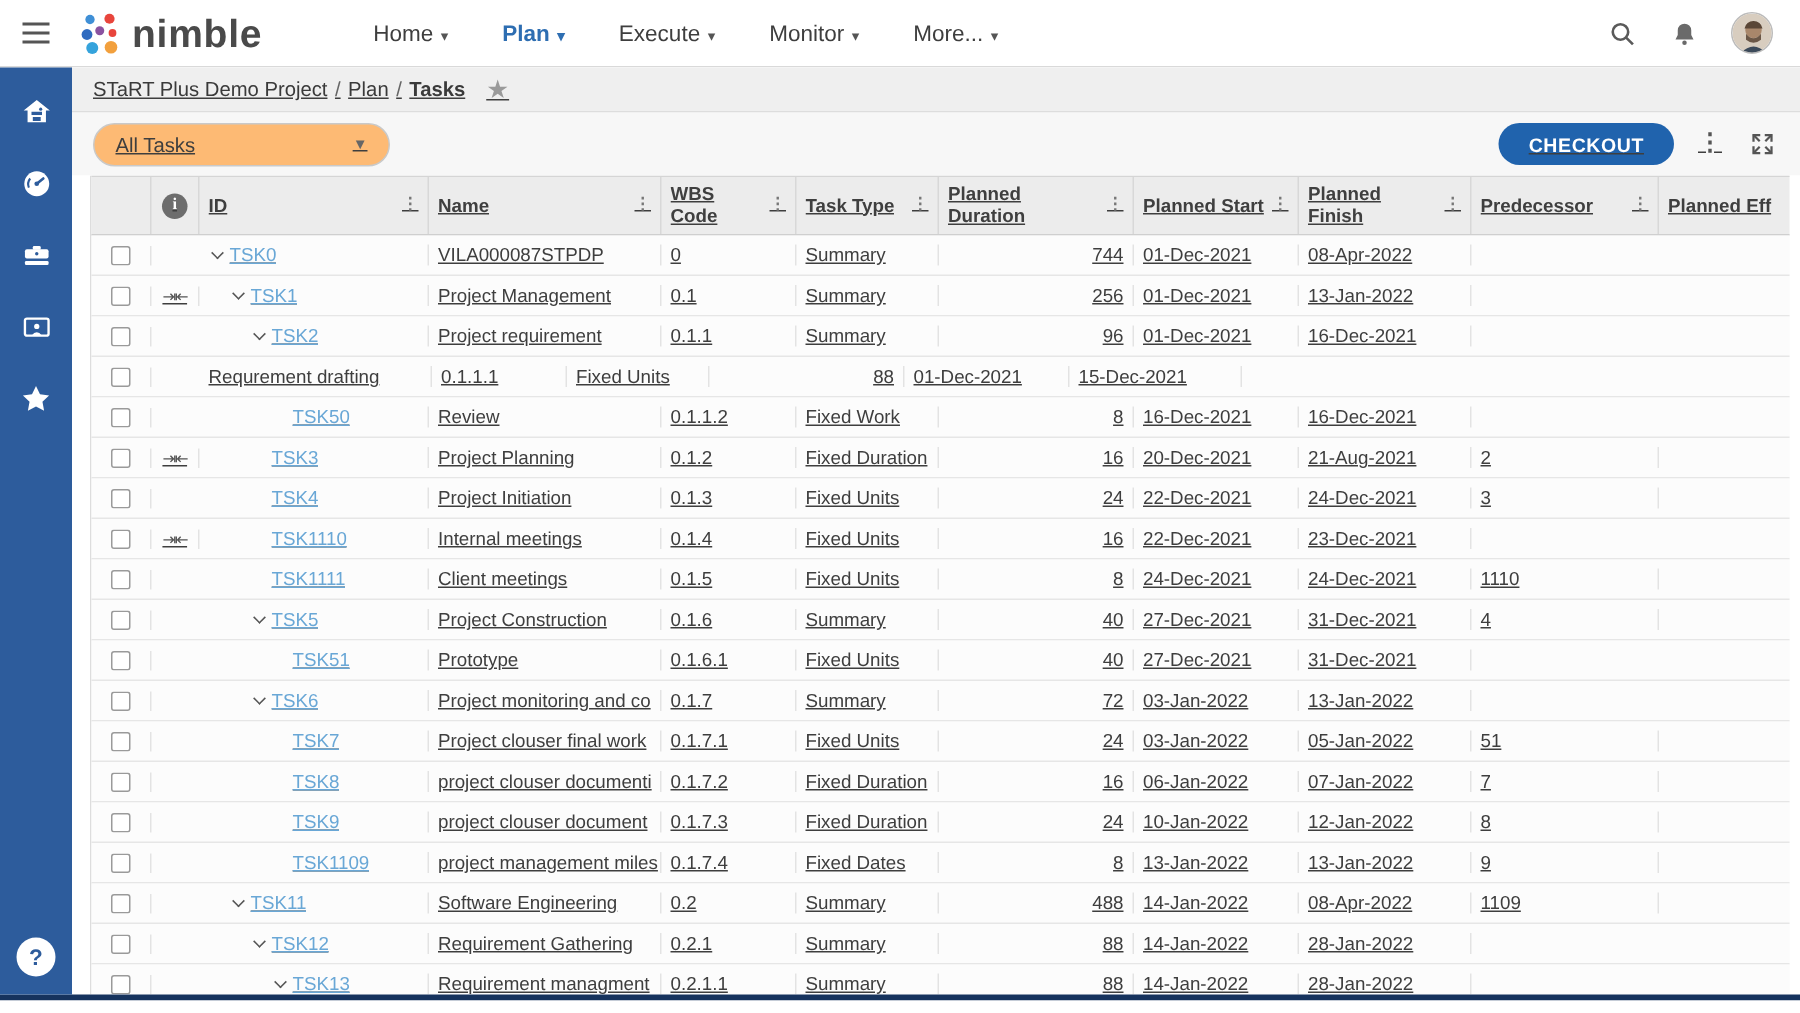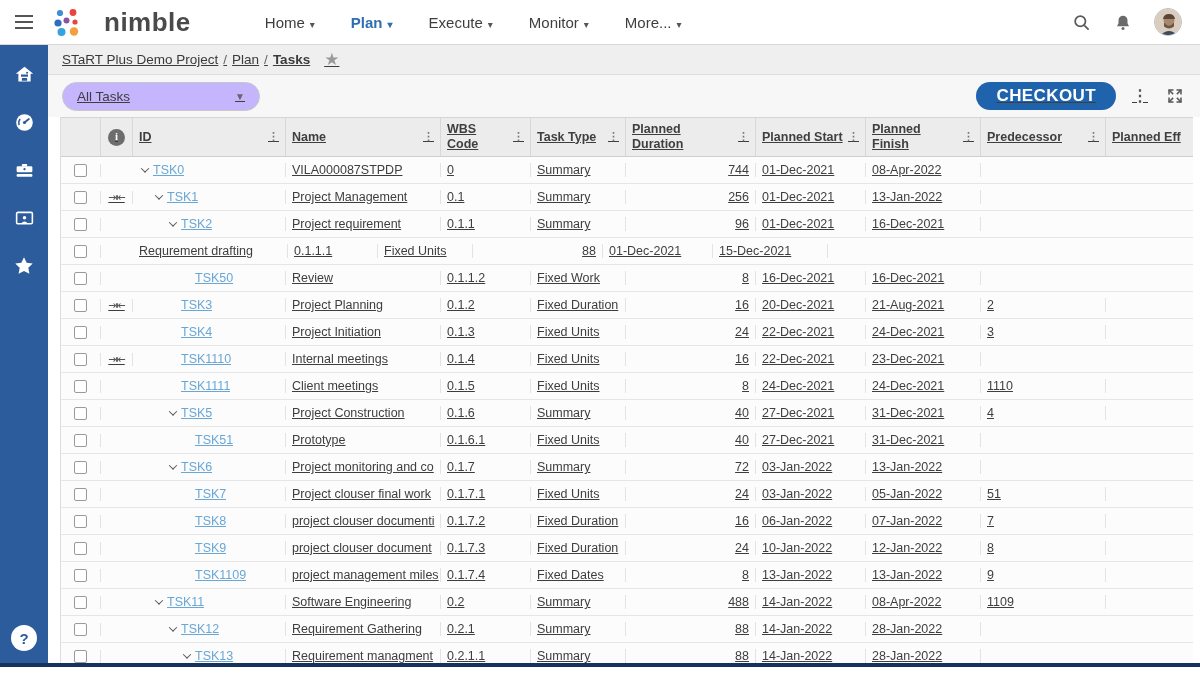--- a/index.html
+++ b/index.html
@@ -5,21 +5,21 @@
   * { margin:0; padding:0; box-sizing:border-box; }
   html,body { width:1200px; height:675px; overflow:hidden; background:#fff;
     font-family:"Liberation Sans", sans-serif; color:#3e3e3e; }
   .app { width:1200px; height:675px; display:flex; flex-direction:column; background:#fff; }
 
   
   .topbar { height:45px; display:flex; align-items:center; background:#fff;
     border-bottom:1px solid #d9d9d9; flex:0 0 45px; }
   .hamburger { width:48px; display:flex; flex-direction:column; gap:4px; align-items:center; cursor:pointer; }
   .hamburger span { display:block; width:18px; height:2px; background:#555; }
-  .brand { display:flex; align-items:center; gap:22px; margin-left:4px; }
+  .brand { display:flex; align-items:center; gap:6px; margin-left:4px; }
   .brand-text { font-size:26px; font-weight:600; color:#4a4a4a; letter-spacing:.5px; }
   .nav { display:flex; align-items:center; margin-left:60px; gap:8px; }
   .nav-item { font-size:15px; color:#3e3e3e; padding:6px 14px; cursor:pointer; white-space:nowrap; }
   .nav-item .caret { font-size:10px; color:#555; margin-left:5px; }
   .nav-item.active { color:#2e6eb2; font-weight:700; }
   .nav-item.active .caret { color:#2e6eb2; }
   .topbar-right { margin-left:auto; display:flex; align-items:center; gap:20px; padding-right:18px; }
   .icon-btn { width:22px; height:22px; display:flex; align-items:center; justify-content:center; cursor:pointer; }
   .avatar { width:28px; height:28px; border-radius:50%; overflow:hidden; border:1px solid #bbb; cursor:pointer; }
 
@@ -34,26 +34,26 @@
 
   .content { flex:1; display:flex; flex-direction:column; overflow:hidden; background:#fff;text-decoration:underline; }
 
   .breadcrumb-bar { height:30px; background:#efefef; border-bottom:1px solid #ddd;
     display:flex; align-items:center; padding-left:14px; font-size:13.5px; color:#3a3a3a; flex:0 0 30px; }
   .breadcrumb-bar b { font-weight:700; }
   .crumb-sep { margin:0 5px; color:#666; }
   .fav-star { color:#9a9a9a; font-size:17px; margin-left:14px; cursor:pointer; }
 
   .toolbar { height:42px; background:#f7f7f7; display:flex; align-items:center; padding:0 14px; flex:0 0 42px; }
-  .filter-pill { height:29px; min-width:198px; background:#c4b5fd; border:1px solid #c9c9c9; border-radius:15px;
+  .filter-pill { height:29px; min-width:198px; background:#fdba74; border:1px solid #c9c9c9; border-radius:15px;
     display:flex; align-items:center; padding:4px 14px; font-size:13.5px; color:#3e3e3e; cursor:pointer; }
   .filter-pill .caret { margin-left:auto; color:#666; font-size:10px; }
   .toolbar-right { margin-left:auto; display:flex; align-items:center; gap:16px; }
   .checkout-btn { height:28px; border:none; border-radius:14px; background:#2063ad; color:#fff;
-    font-size:17px; font-weight:700; letter-spacing:.4px; padding:0 20px; cursor:pointer;
+    font-size:13px; font-weight:700; letter-spacing:.4px; padding:0 20px; cursor:pointer;
     font-family:"Liberation Sans", sans-serif; }
   .kebab { color:#555; font-size:16px; font-weight:700; cursor:pointer; line-height:1; }
 
   
   .table-wrap { flex:1; overflow:hidden; padding-left:12px; background:#fff; }
   .grid { border-left:1px solid #ddd; width:1133px; }
   .grid-header { display:flex; height:40px; background:#ececec; border-top:1px solid #d5d5d5;
     border-bottom:1px solid #cfcfcf; }
   .hcell { display:flex; align-items:center; border-right:1px solid #d8d8d8; padding:2px 6px;
     font-size:12.5px; font-weight:700; color:#3f3f3f; line-height:1.2; position:relative; }

